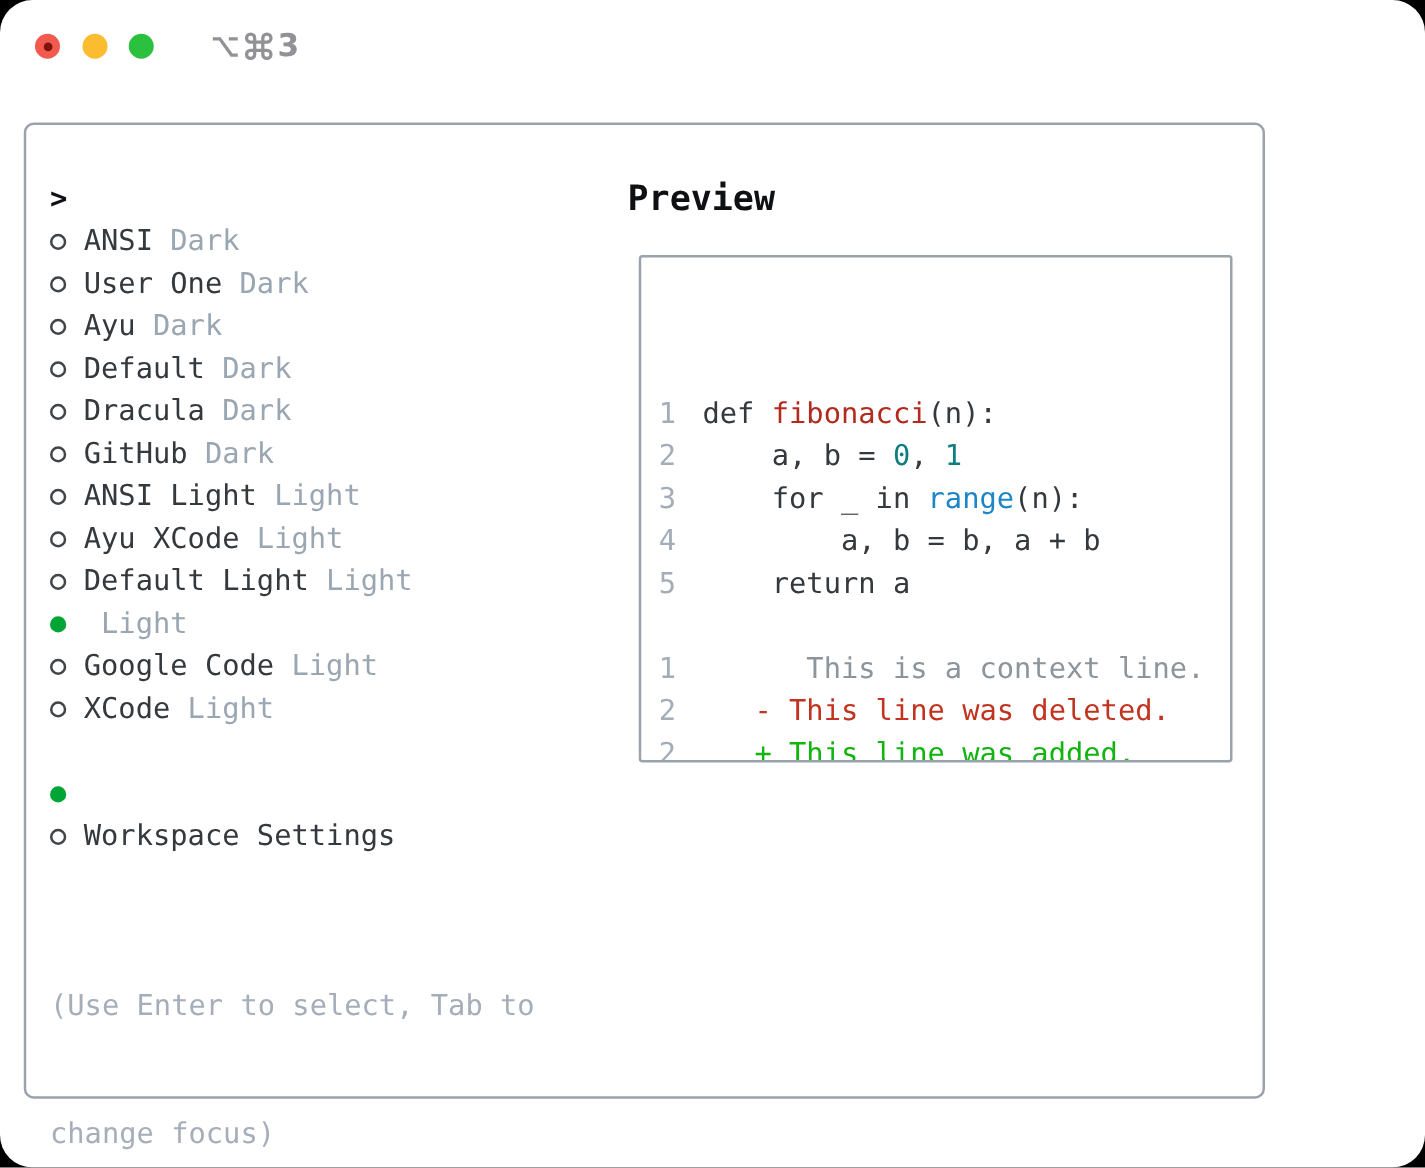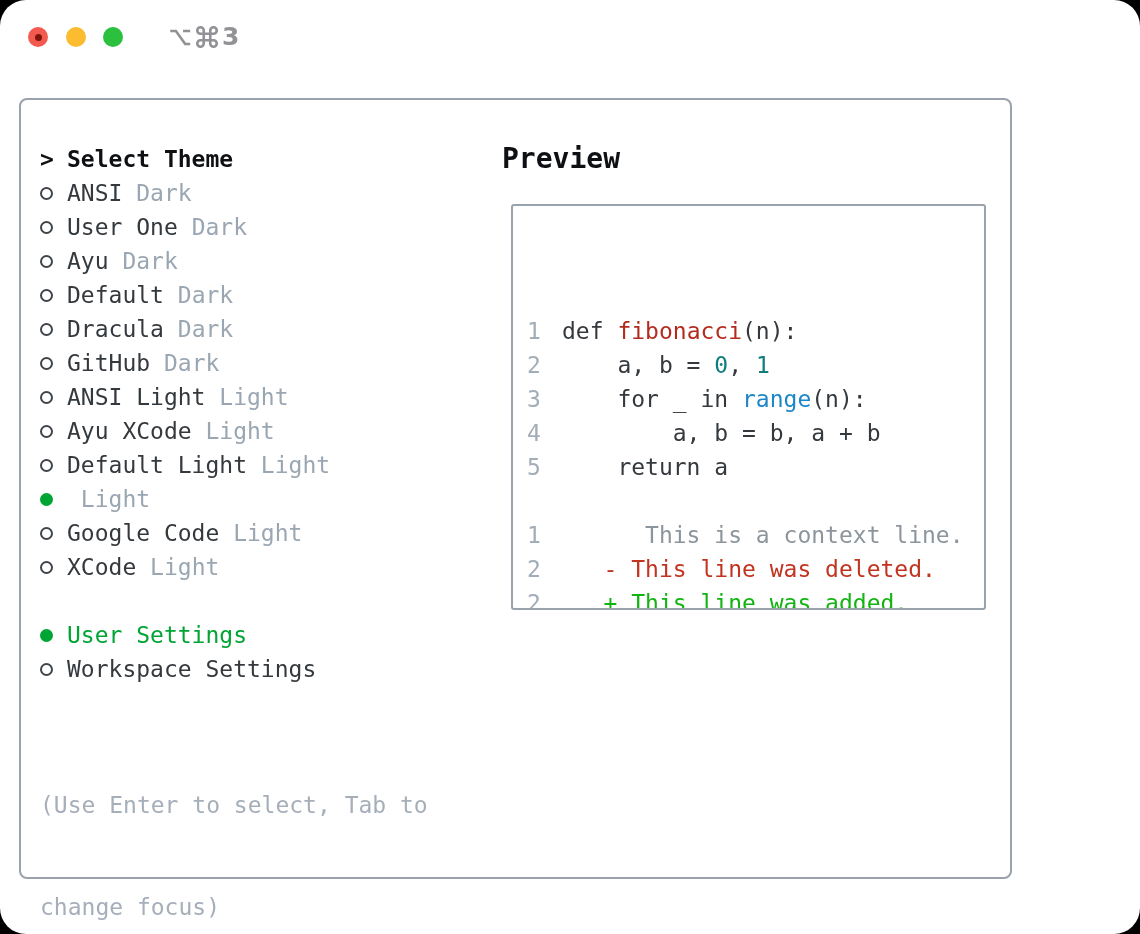--- a/index.html
+++ b/index.html
@@ -88,21 +88,20 @@
       </svg>
       <span class="num">3</span>
     </span>
   </div>
 
   <div class="panel">
 
     <div class="left-pane">
       <div class="row">
         <span class="marker-col"><span class="arrow">&gt;</span></span>
-        <span class="pane-title">Select Theme</span>
       </div>
 
       <div id="theme-list">
           <div class="row"><span class="marker-col"><span class="radio"></span></span><span class="item-label">ANSI</span><span class="variant"> Dark</span></div>
           <div class="row"><span class="marker-col"><span class="radio"></span></span><span class="item-label">User One</span><span class="variant"> Dark</span></div>
           <div class="row"><span class="marker-col"><span class="radio"></span></span><span class="item-label">Ayu</span><span class="variant"> Dark</span></div>
           <div class="row"><span class="marker-col"><span class="radio"></span></span><span class="item-label">Default</span><span class="variant"> Dark</span></div>
           <div class="row"><span class="marker-col"><span class="radio"></span></span><span class="item-label">Dracula</span><span class="variant"> Dark</span></div>
           <div class="row"><span class="marker-col"><span class="radio"></span></span><span class="item-label">GitHub</span><span class="variant"> Dark</span></div>
           <div class="row"><span class="marker-col"><span class="radio"></span></span><span class="item-label">ANSI Light</span><span class="variant"> Light</span></div>
@@ -110,21 +109,21 @@
           <div class="row"><span class="marker-col"><span class="radio"></span></span><span class="item-label">Default Light</span><span class="variant"> Light</span></div>
           <div class="row"><span class="marker-col"><span class="radio on"></span></span><span class="variant"> Light</span></div>
           <div class="row"><span class="marker-col"><span class="radio"></span></span><span class="item-label">Google Code</span><span class="variant"> Light</span></div>
           <div class="row"><span class="marker-col"><span class="radio"></span></span><span class="item-label">XCode</span><span class="variant"> Light</span></div>
         </div>
 
       <div class="section-gap"></div>
 
 
       <div id="apply-list">
-          <div class="row"><span class="marker-col"><span class="radio on"></span></span><span class="item-label sel">User Settings</span></div>
+          <div class="row"><span class="marker-col"><span class="radio on"></span></span></div>
           <div class="row"><span class="marker-col"><span class="radio"></span></span><span class="item-label">Workspace Settings</span></div>
         </div>
 
       <div class="section-gap"></div>
 
       <div class="hint">
         <div>(Use Enter to select, Tab to</div>
         <div>change focus)</div>
       </div>
     </div>

